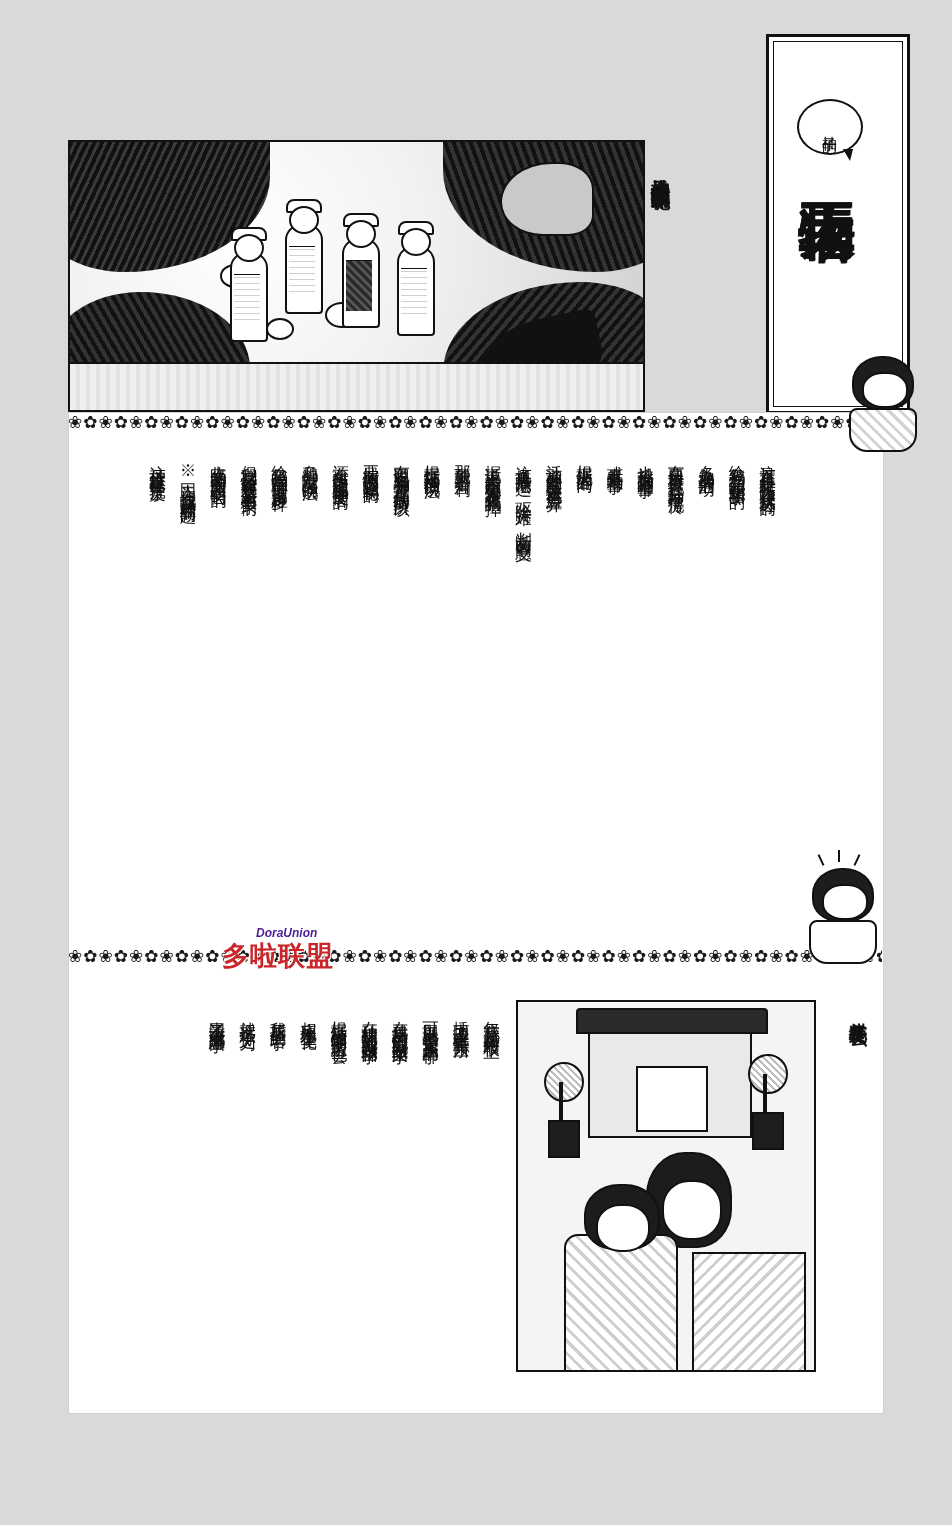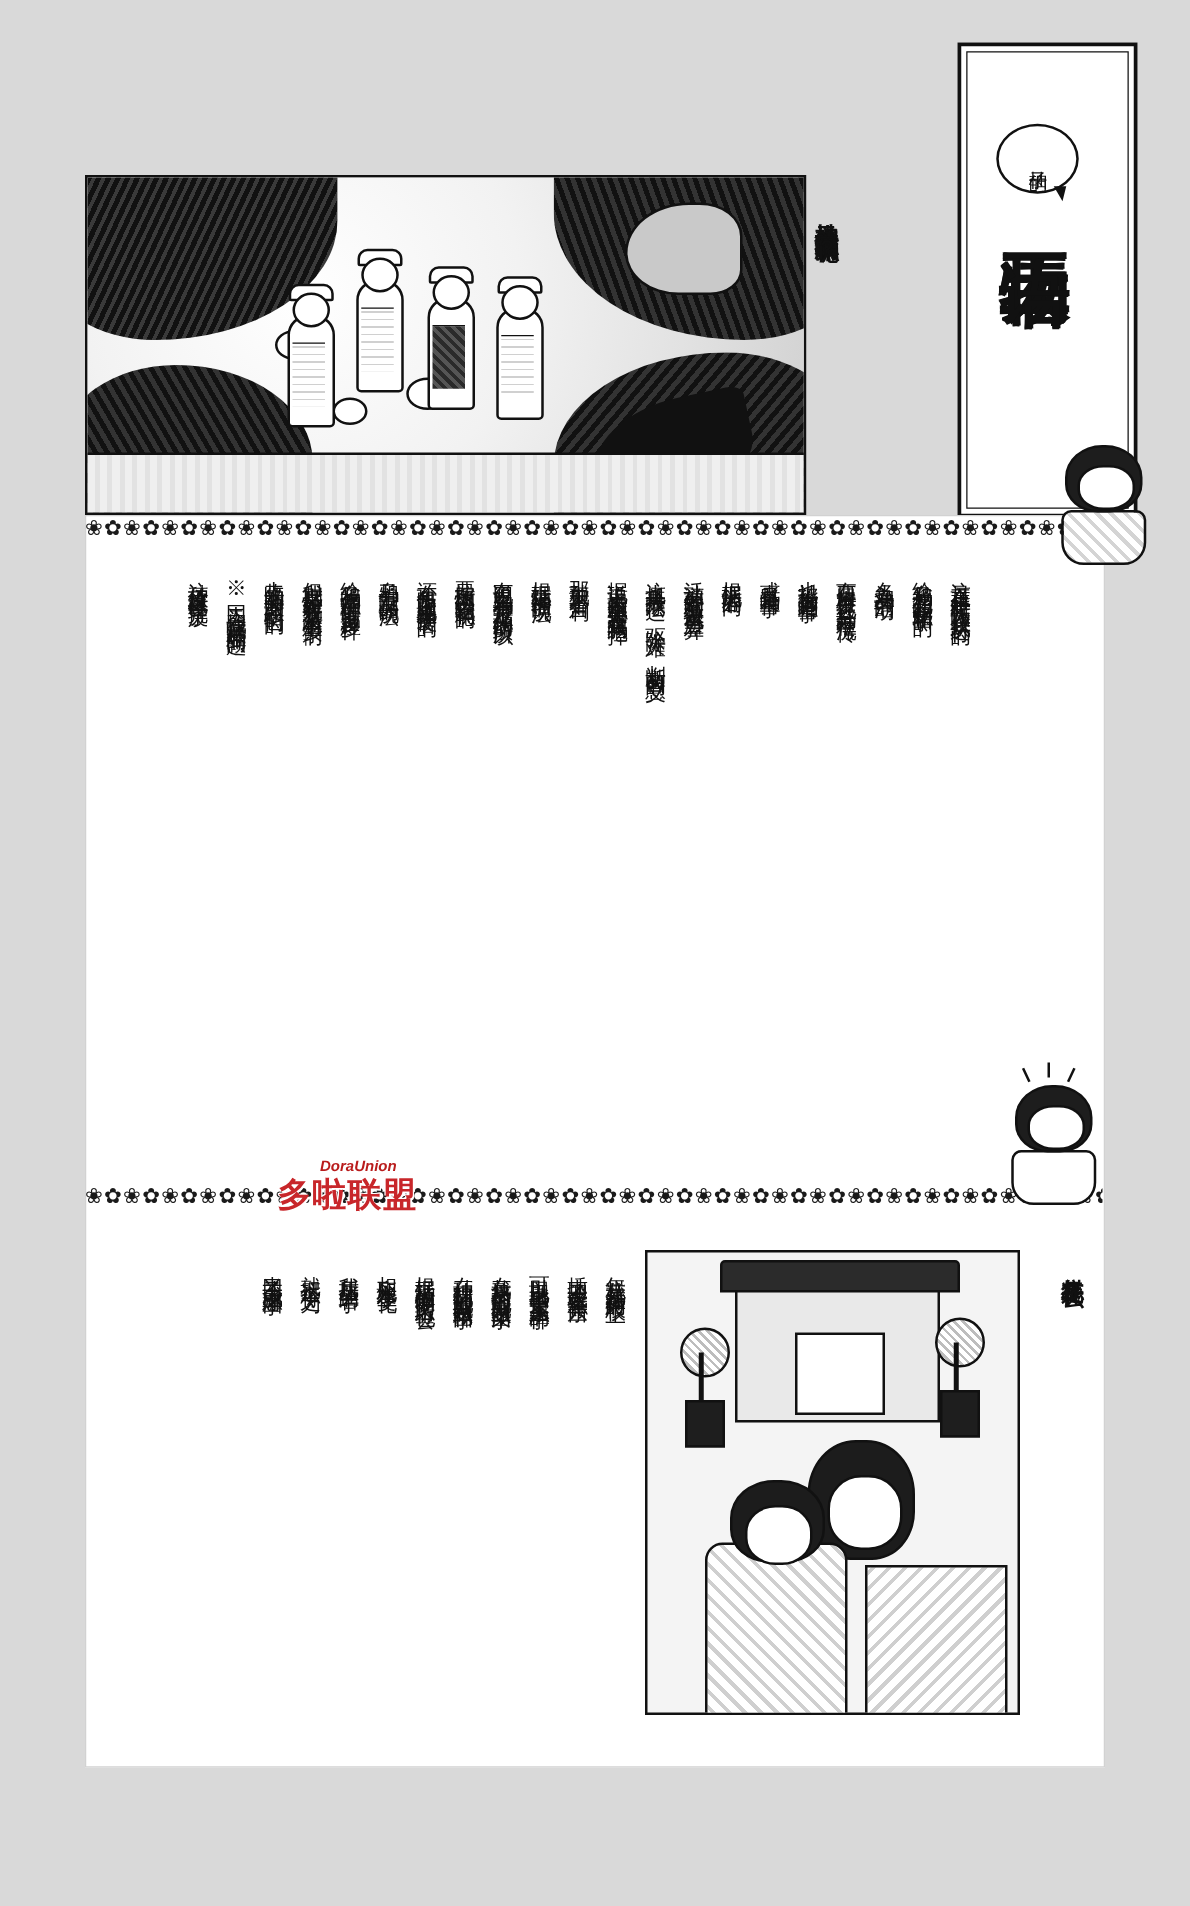--- a/index.html
+++ b/index.html
@@ -409,21 +409,21 @@
     letter-spacing: 1px;
     text-shadow: 1px 1px 0 #fff, -1px -1px 0 #fff;
   }
   .wm-sub {
     position: absolute;
     left: 34px;
     top: -12px;
     font-size: 12px;
     font-style: italic;
     font-weight: bold;
-    color: #b91c1c;
+    color: #4c1d95;
   }
 
   
   .chibi {
     position: absolute;
   }
   .chibi .c-head {
     width: 58px; height: 50px;
     background: #1d1d1d;
     border: 2px solid #111;

